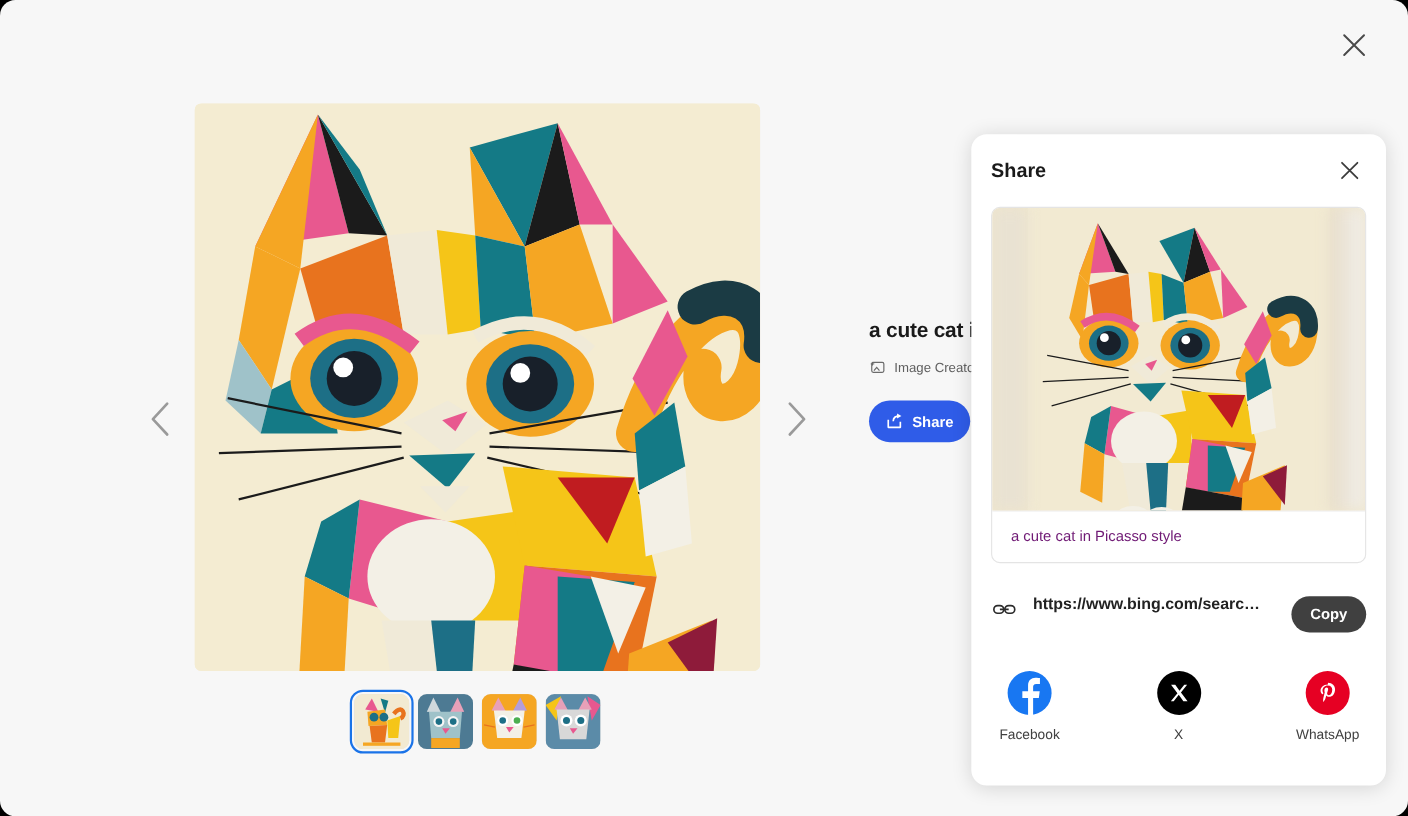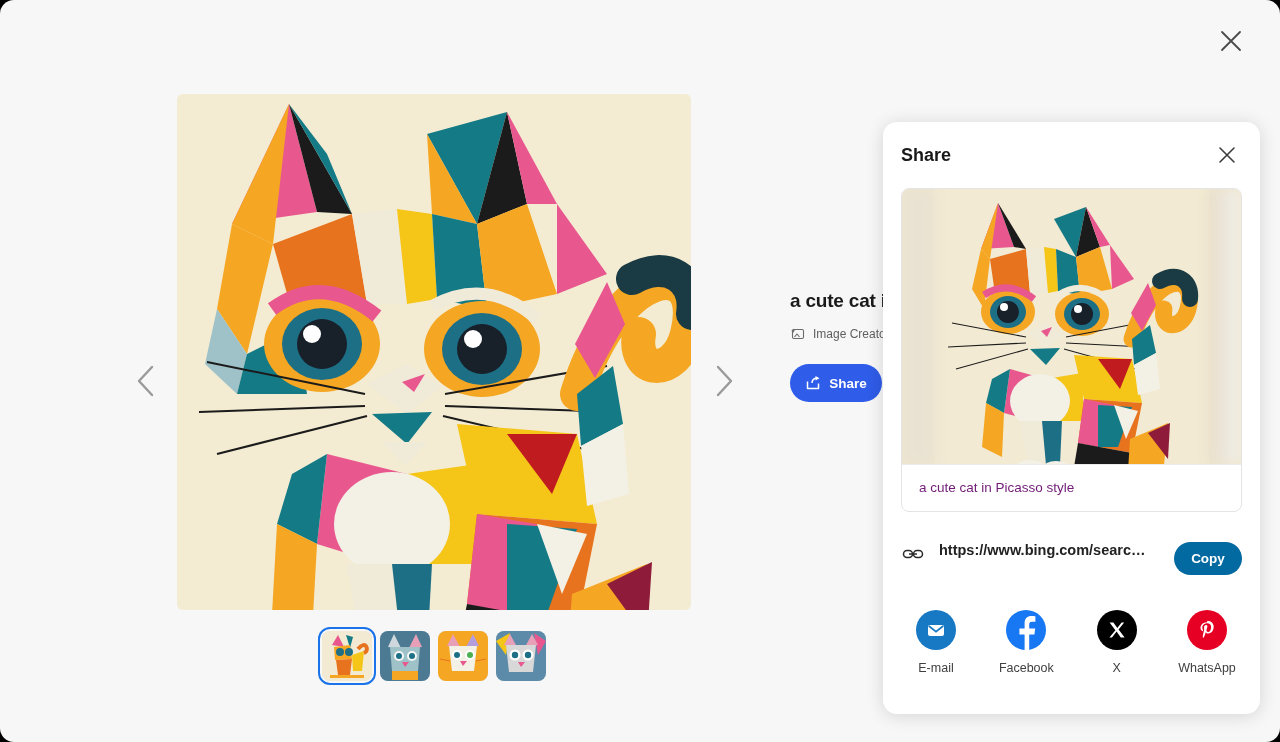--- a/index.html
+++ b/index.html
@@ -202,21 +202,21 @@
     font-size: 14.5px;
     font-weight: bold;
     color: #222;
     white-space: nowrap;
     overflow: hidden;
   }
   #copy-button {
     flex: 0 0 auto;
     width: 68px; height: 33px;
     border-radius: 17px;
-    background: #0369a1;
+    background: #404040;
     color: #fff;
     font-size: 13.5px;
     font-weight: bold;
     border: none;
     cursor: pointer;
   }
 
   #social-row {
     display: flex;
     margin-top: 32px;
@@ -531,29 +531,20 @@
           <rect x="12.5" y="8.5" width="9" height="7" rx="3.5" stroke="#2b2b2b" stroke-width="1.5" fill="none"></rect>
           <path d="M8 12 L16 12" stroke="#2b2b2b" stroke-width="1.5"></path>
         </svg>
       </span>
       <span id="share-link-url">https://www.bing.com/searc…</span>
       <button id="copy-button">Copy</button>
     </div>
 
     <div id="social-row">
 
-      <div class="social-item">
-        <span class="social-badge" style="background:#1778c4">
-          <svg width="22" height="22" viewBox="0 0 22 22">
-            <rect x="3" y="6" width="16" height="11" rx="2" fill="#ffffff"></rect>
-            <path d="M3.8 7 L11 12.6 L18.2 7" stroke="#1778c4" stroke-width="1.7" fill="none"></path>
-          </svg>
-        </span>
-        <span class="social-label">E-mail</span>
-      </div>
 
       <div class="social-item">
         <span class="social-badge" style="background:#1877f2">
           <svg width="40" height="40" viewBox="0 0 40 40">
             <path d="M23.2 40 V24.5 h5.2 l0.8-6h-6v-3.8c0-1.7.5-2.9 3-2.9h3.2V6.4C28.8 6.3 27.2 6.1 25.4 6.1c-4 0-6.8 2.5-6.8 7v5.4h-5.2v6h5.2V40z" fill="#ffffff"></path>
           </svg>
         </span>
         <span class="social-label">Facebook</span>
       </div>
 

